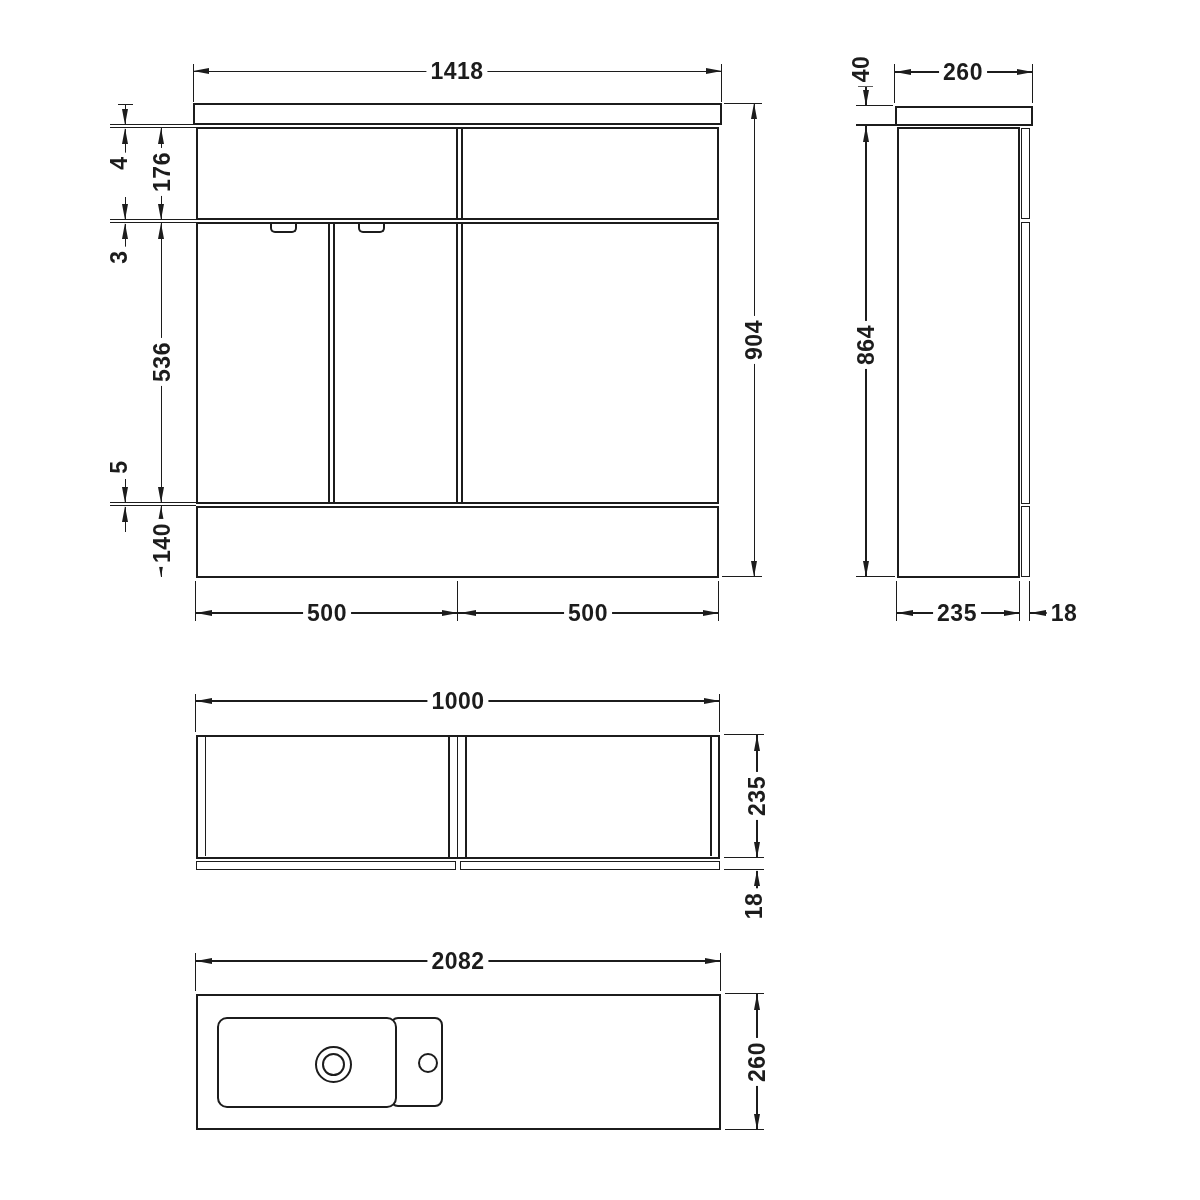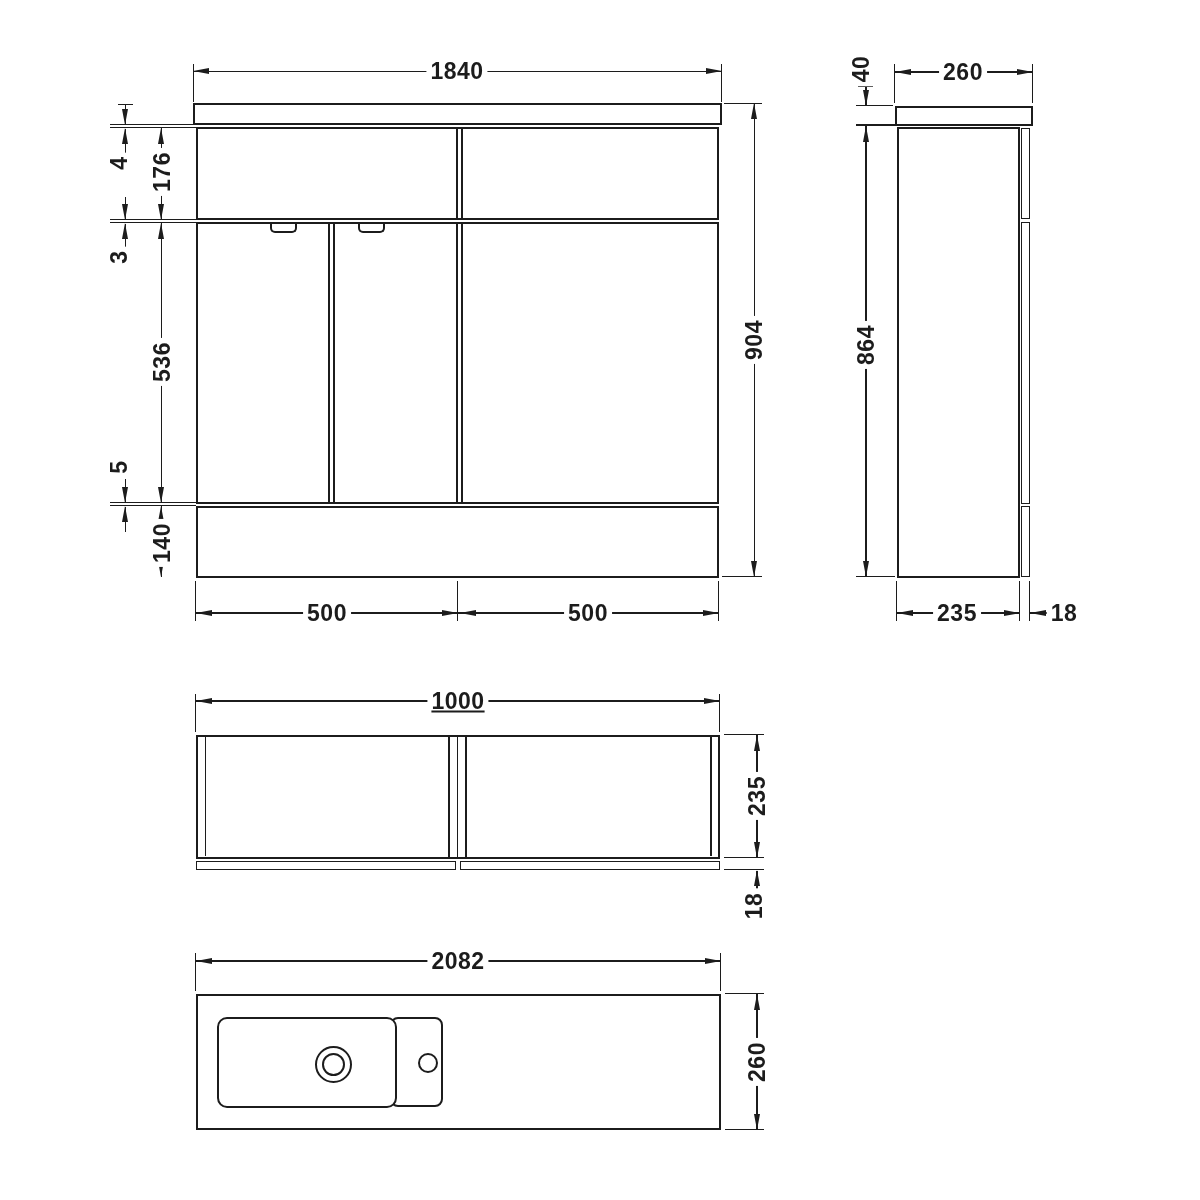--- a/index.html
+++ b/index.html
@@ -37,21 +37,21 @@
     <div class="ln" style="left:461px;top:224px;width:2px;height:278px;"></div>
     <div class="handle" style="left:270px;top:224px;width:27px;height:9px;"></div>
     <div class="handle" style="left:358px;top:224px;width:27px;height:9px;"></div>
     <div class="bx" style="left:196px;top:505.5px;width:523px;height:72px;"></div>
 
     <div class="ln" style="left:192.5px;top:64px;width:1.2px;height:38px;"></div>
     <div class="ln" style="left:721px;top:64px;width:1.2px;height:38px;"></div>
     <div class="ln" style="left:193px;top:70.8px;width:529px;height:1.4px;"></div>
     <div class="ar l" style="left:193px;top:68px;"></div>
     <div class="ar r" style="left:706px;top:68px;"></div>
-    <div class="dim" style="left:457px;top:71px;">1840</div>
+    <div class="dim" style="left:457px;top:71px;">1418</div>
 
     <div class="ln" style="left:724px;top:102.5px;width:38px;height:1.4px;"></div>
     <div class="ln" style="left:722px;top:576px;width:40px;height:1.4px;"></div>
     <div class="ln" style="left:753.5px;top:103px;width:1.4px;height:474px;"></div>
     <div class="ar u" style="left:750.5px;top:103px;"></div>
     <div class="ar d" style="left:750.5px;top:561px;"></div>
     <div class="dim v" style="left:754px;top:340px;">904</div>
 
     <div class="ln" style="left:110px;top:123.6px;width:83px;height:1.4px;"></div>
     <div class="ln" style="left:110px;top:127px;width:86px;height:1.4px;"></div>
@@ -153,21 +153,21 @@
     <div class="ln" style="left:456.6px;top:736px;width:1.8px;height:121px;"></div>
     <div class="ln" style="left:465px;top:736px;width:1.8px;height:121px;"></div>
     <div class="bx1" style="left:196px;top:861px;width:260px;height:9px;"></div>
     <div class="bx1" style="left:460px;top:861px;width:260px;height:9px;"></div>
 
     <div class="ln" style="left:195.3px;top:694px;width:1.2px;height:38px;"></div>
     <div class="ln" style="left:718.6px;top:694px;width:1.2px;height:38px;"></div>
     <div class="ln" style="left:196px;top:700.3px;width:524px;height:1.4px;"></div>
     <div class="ar l" style="left:196px;top:697.5px;"></div>
     <div class="ar r" style="left:704px;top:697.5px;"></div>
-    <div class="dim" style="left:458px;top:701px;text-decoration:underline;">1000</div>
+    <div class="dim" style="left:458px;top:701px;">1000</div>
 
     <div class="ln" style="left:724px;top:734.3px;width:40px;height:1.2px;"></div>
     <div class="ln" style="left:724px;top:856.6px;width:40px;height:1.2px;"></div>
     <div class="ln" style="left:756.3px;top:735px;width:1.4px;height:123px;"></div>
     <div class="ar u" style="left:753.5px;top:735px;"></div>
     <div class="ar d" style="left:753.5px;top:842px;"></div>
     <div class="dim v" style="left:757px;top:796px;">235</div>
 
     <div class="ln" style="left:724px;top:868.6px;width:40px;height:1.2px;"></div>
     <div class="ar u" style="left:753.5px;top:870px;"></div>

